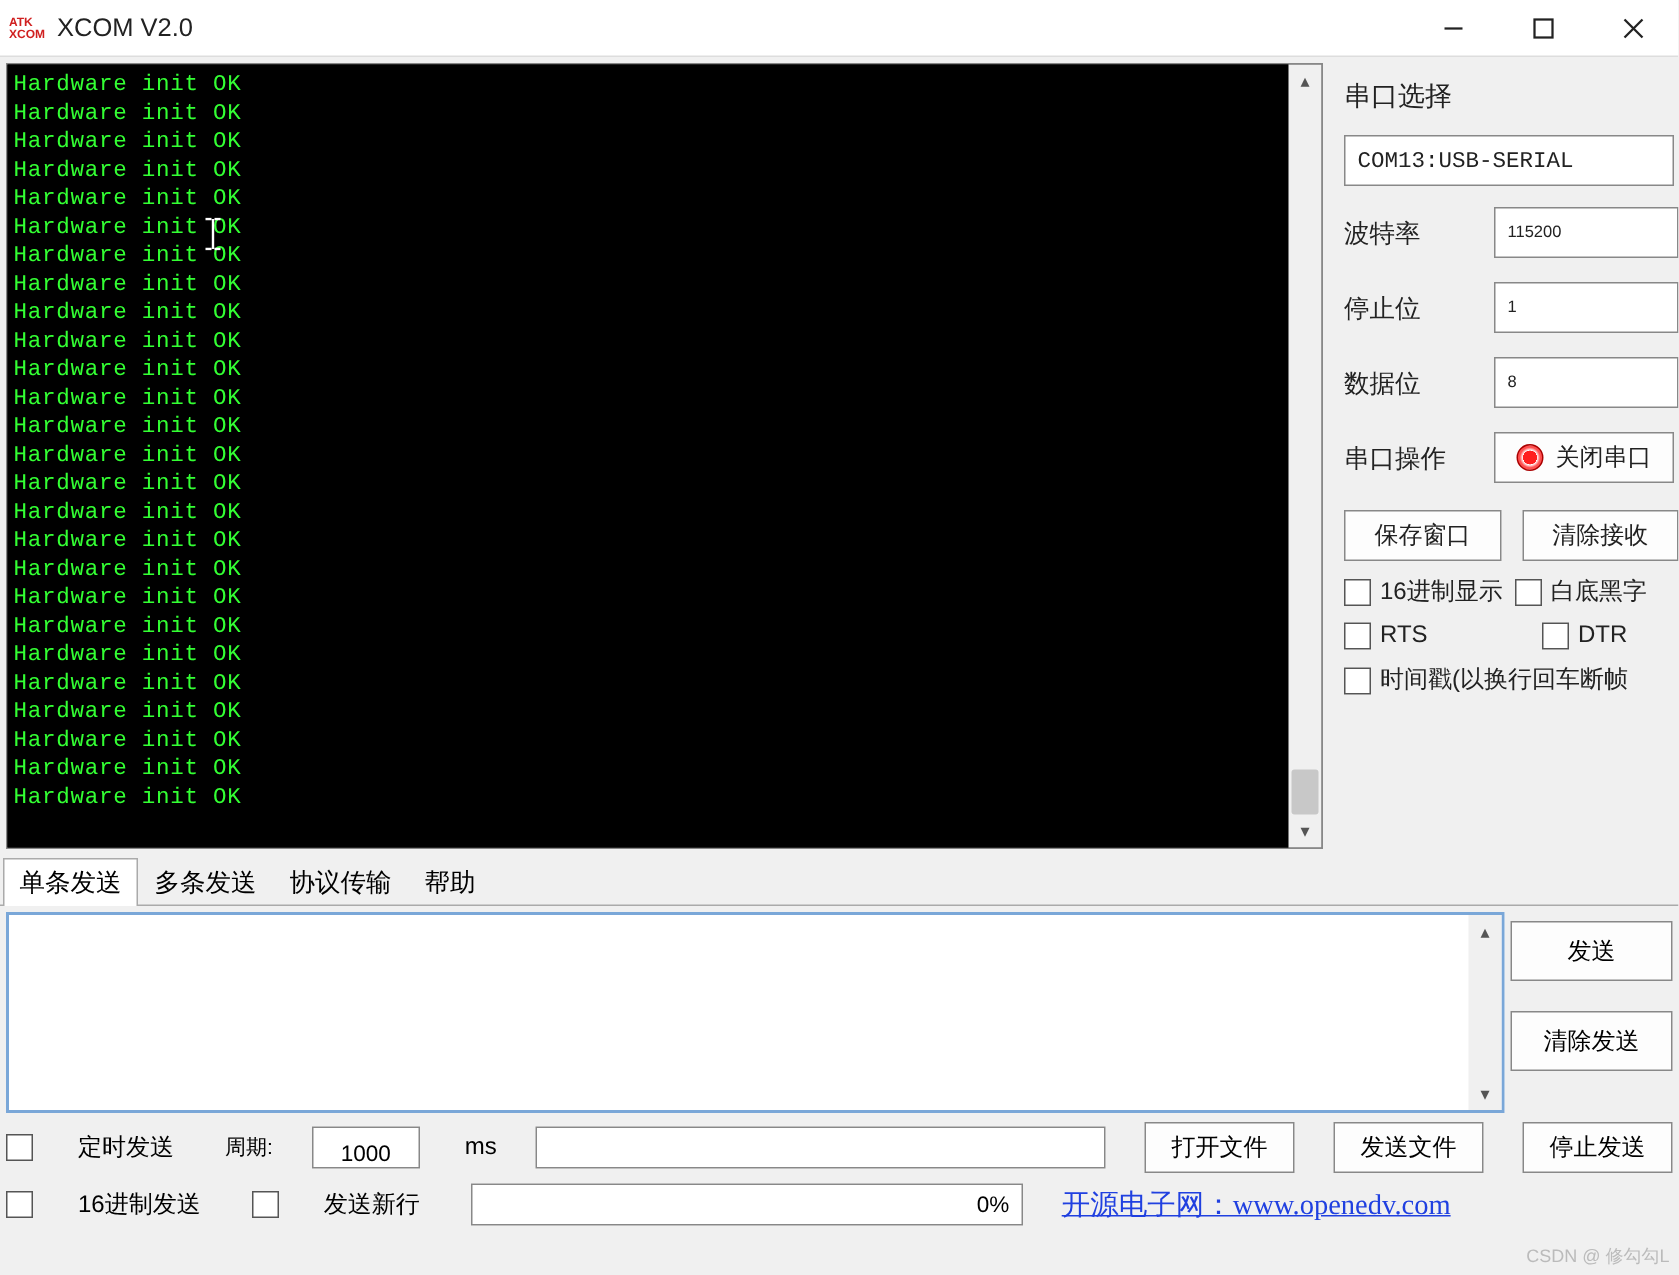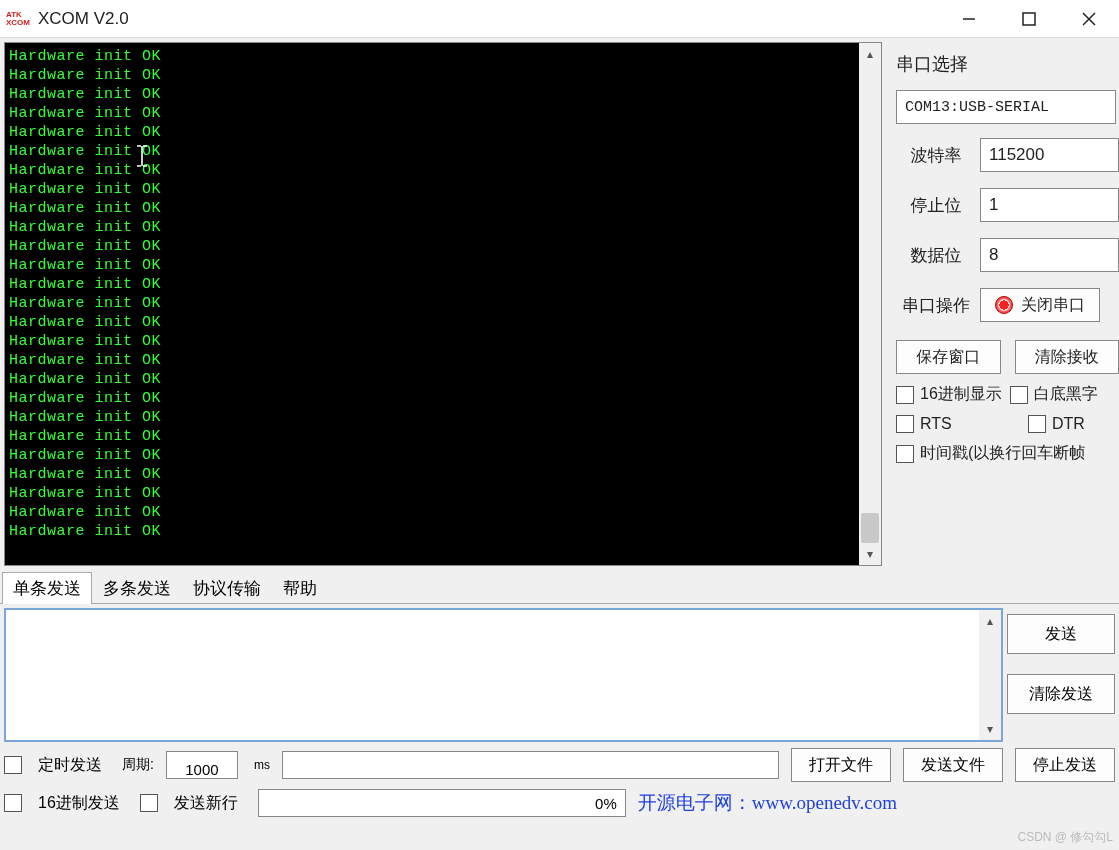--- a/index.html
+++ b/index.html
@@ -115,33 +115,32 @@
       align-items: center;
       padding: 0 8px;
       font-family: "Courier New", monospace;
       font-size: 15px;
       margin-bottom: 14px;
     }
     .side-row {
       display: flex;
       align-items: center;
       margin-bottom: 16px;
-      gap: 4px;
-      text-align: center;
+      gap: 20px;
     }
     .side-label { width: 80px; font-size: 17px; }
     .side-select {
       width: 120px;
       height: 34px;
       background: #fff;
       border: 1px solid #888;
       display: flex;
       align-items: center;
       padding: 0 8px;
-      font-size: 17px;
+      font-size: 11px;
       position: relative;
       flex: 1;
     }
     .side-button-row {
       display: flex;
       gap: 14px;
       margin-top: 18px;
       margin-bottom: 10px;
     }
     .btn {
@@ -235,35 +234,35 @@
       display: flex;
       flex-direction: column;
       gap: 20px;
       padding-top: 6px;
     }
     .send-btns .btn { width: 100%; height: 40px; }
     .footer-row {
       display: flex;
       align-items: center;
       padding: 4px 4px;
-      gap: 12px;
+      gap: 26px;
       height: 38px;
     }
     .footer-row .checkbox { margin-right: 4px; }
     .period-input {
       width: 72px;
       height: 28px;
       background: #fff;
       border: 1px solid #888;
       display: inline-flex;
       align-items: flex-end;
       justify-content: center;
       font-size: 15px;
     }
-    .period-unit { font-size: 12px; margin-left: 4px; }
+    .period-unit { font-size: 16px; margin-left: 4px; }
     .file-path {
       flex: 1;
       height: 28px;
       background: #fff;
       border: 1px solid #888;
     }
     .progress-bar {
       width: 368px;
       height: 28px;
       background: #fff;
@@ -271,20 +270,21 @@
       display: flex;
       align-items: center;
       justify-content: flex-end;
       padding-right: 8px;
       font-size: 15px;
     }
     .link-text {
       color: #2040e0;
       font-family: "KaiTi", "STKaiti", serif;
       font-size: 19px;
+      text-decoration: underline;
     }
     .watermark {
       position: absolute;
       right: 6px;
       bottom: 4px;
       font-size: 12px;
       color: #bbb;
     }
     .cursor-ibeam {
       position: absolute;

